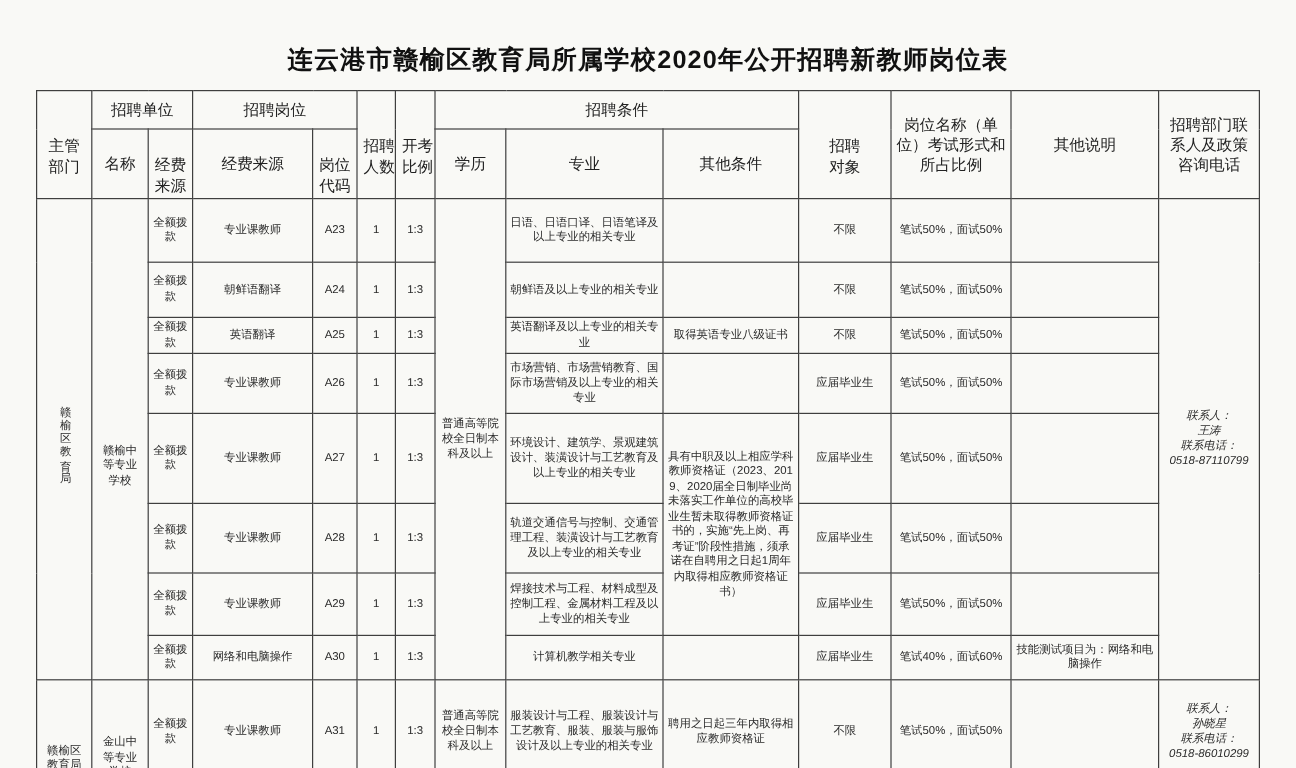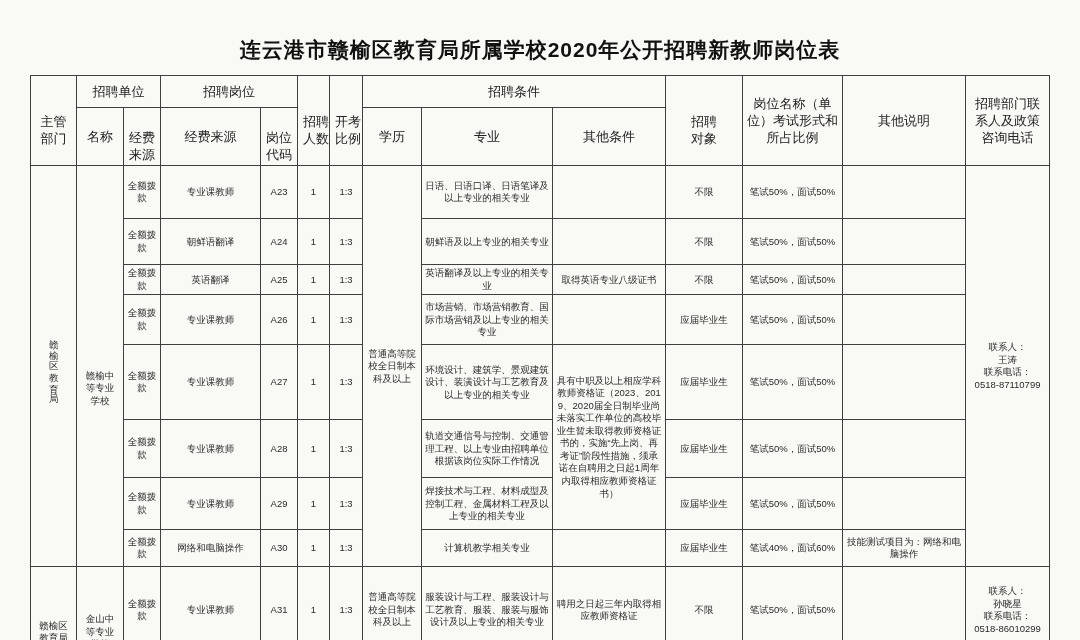--- a/index.html
+++ b/index.html
@@ -22,21 +22,21 @@
   }
   table.job-table td, table.job-table th{
     border:1px solid #3f3f3f;
     padding:2px 3px;
     text-align:center;vertical-align:middle;
     font-weight:normal;color:#2a2a2a;
     word-break:break-all;overflow:hidden;
   }
   table.job-table th{font-size:13px;color:#222;}
   .tl{text-align:left;}
-  .pre{white-space:pre-line;}
+  .pre{white-space:pre-line;font-style:italic;}
   .vtext{
     writing-mode:vertical-lr;text-orientation:upright;
     display:inline-block;letter-spacing:11px;
   }
   .narrow2{display:inline-block;width:2.3em;margin-top:19px;}
   .w3{display:inline-block;width:3.2em;margin-top:44px;}
   .note{
     margin:9px 0 0 31px;font-size:10.5px;line-height:1.55;color:#2e2e2e;
     width:1020px;
   }
@@ -161,21 +161,21 @@
       <td>笔试50%，面试50%</td>
       <td class="tl"></td>
     </tr>
 
     <tr style="height:58px;">
       <td>全额拨款</td>
       <td class="tl">专业课教师</td>
       <td>A28</td>
       <td>1</td>
       <td>1:3</td>
-      <td class="tl">轨道交通信号与控制、交通管理工程、以上专业由招聘单位根据该岗位实际工作情况</td>
+      <td class="tl">轨道交通信号与控制、交通管理工程、装潢设计与工艺教育及以上专业的相关专业</td>
       <td>应届毕业生</td>
       <td>笔试50%，面试50%</td>
       <td class="tl"></td>
     </tr>
 
     <tr style="height:52px;">
       <td>全额拨款</td>
       <td class="tl">专业课教师</td>
       <td>A29</td>
       <td>1</td>

